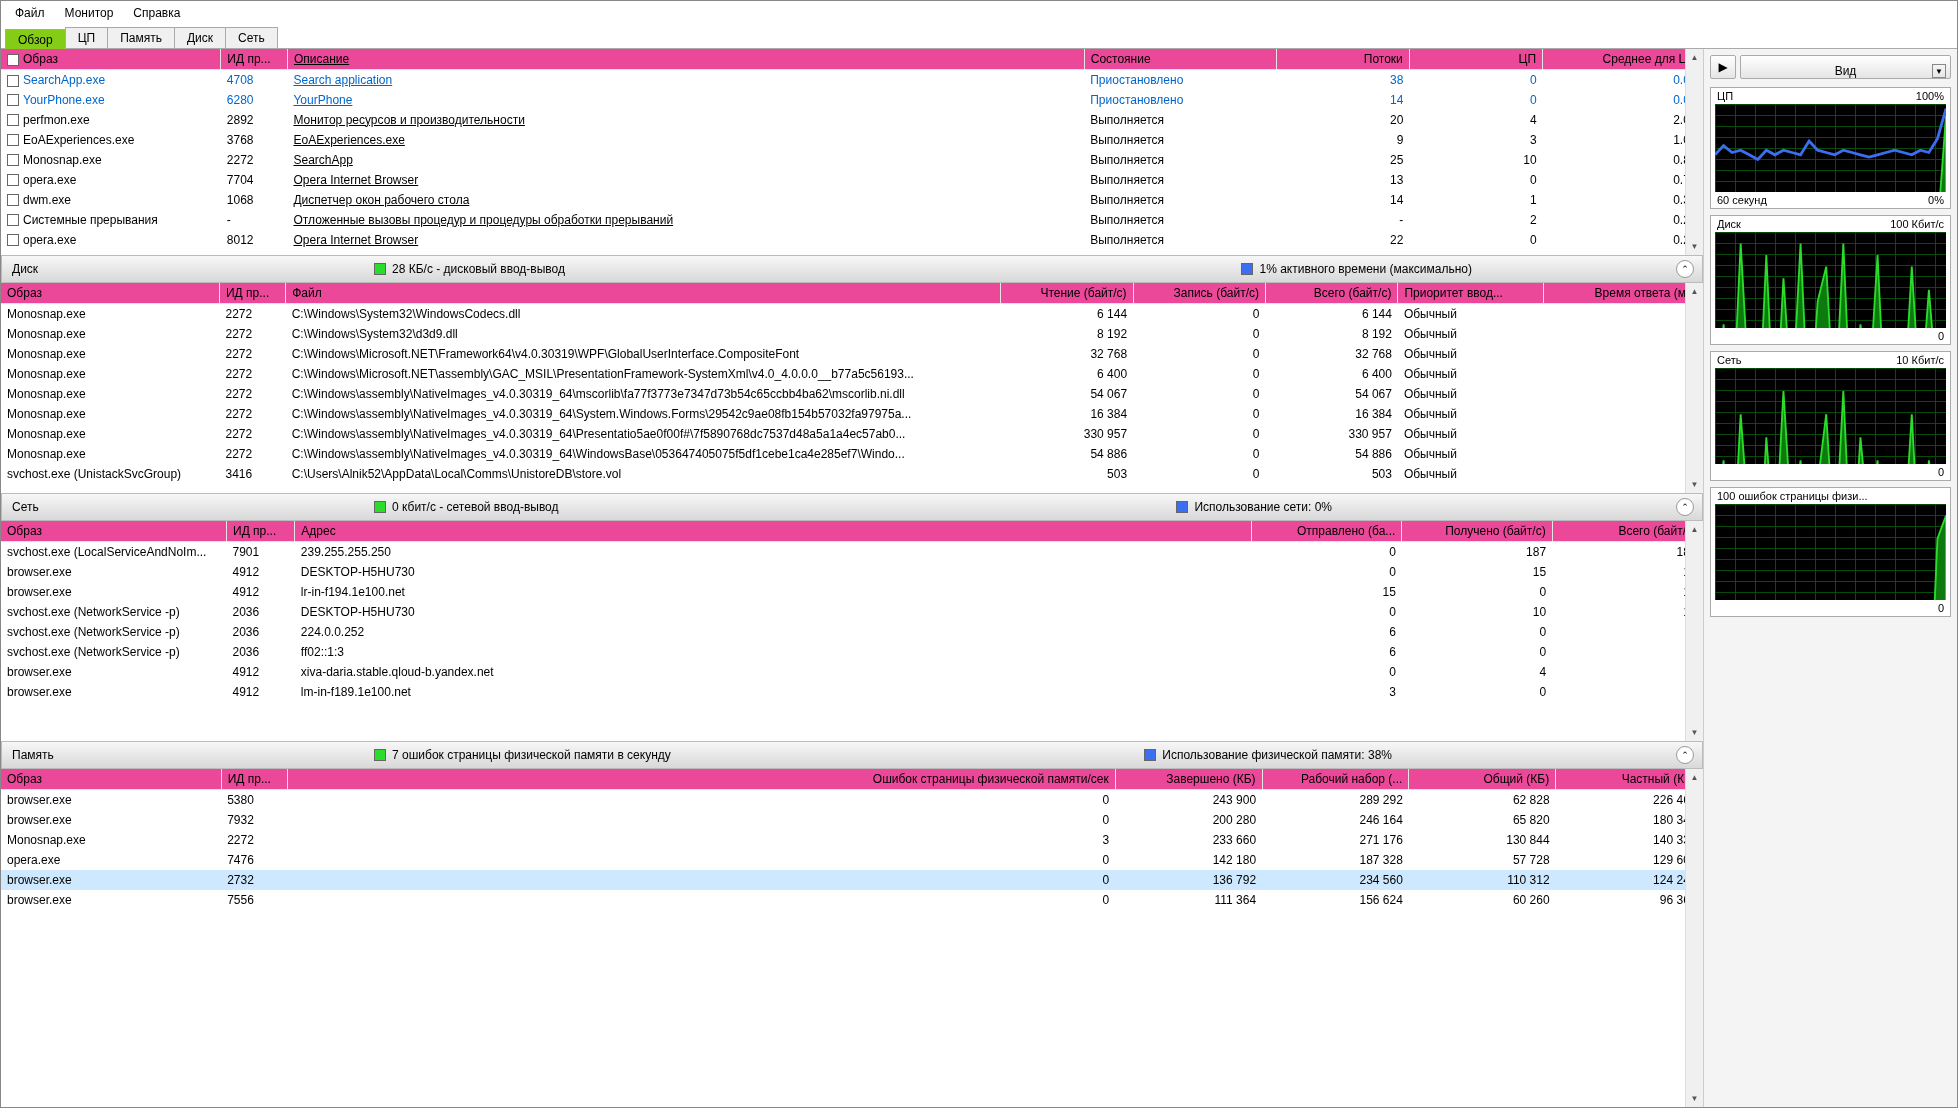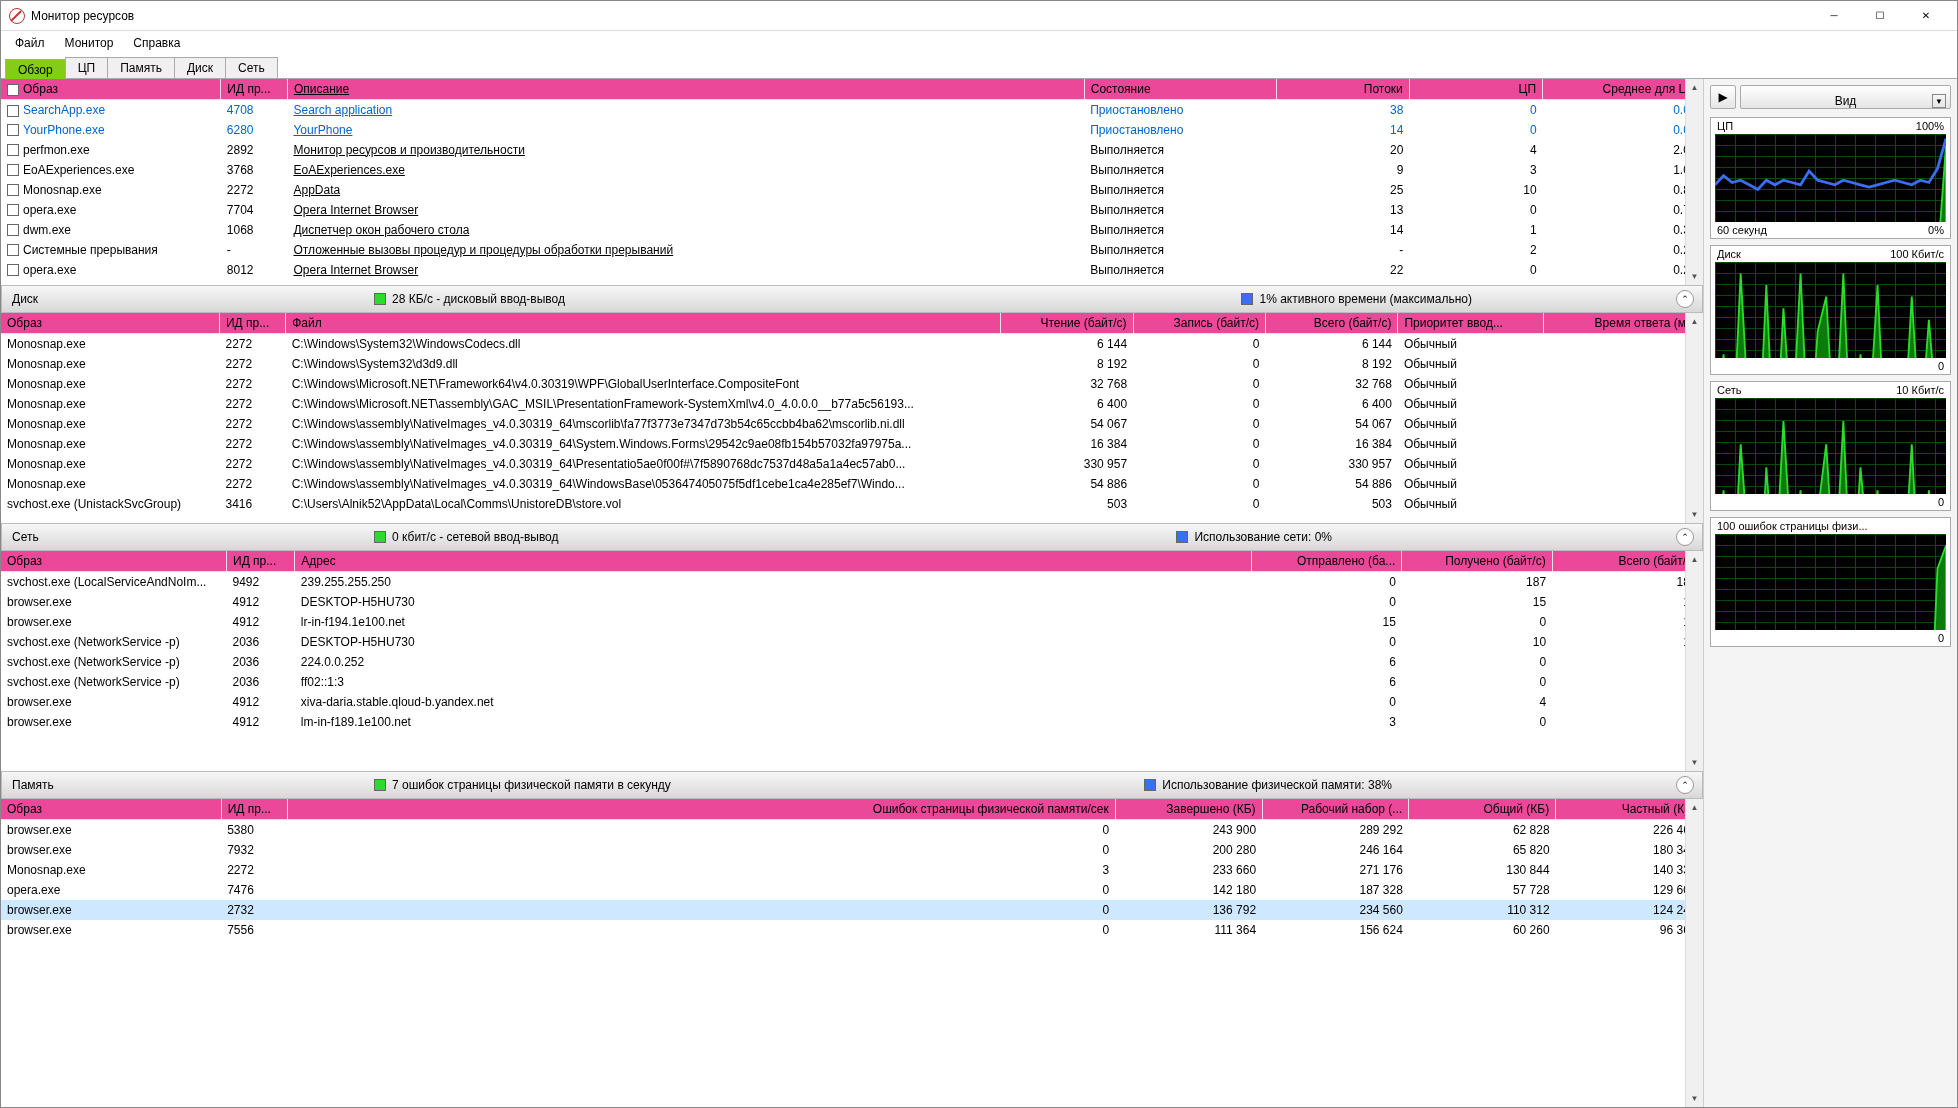--- a/index.html
+++ b/index.html
@@ -71,29 +71,20 @@
 .chart-canvas { height: 88px; background: #000; margin: 0 4px; position: relative; overflow: hidden; }
 .chart-canvas.tall { height: 96px; }
 .gridlines { position: absolute; inset: 0; background-image: linear-gradient(#0a4a0a 1px, transparent 1px), linear-gradient(90deg, #0a4a0a 1px, transparent 1px); background-size: 20px 11px; }
 .spikes { position: absolute; inset: 0; }
 
 </style>
 </head>
 <body>
 
 <div class="window">
-  <div class="titlebar">
-    <span class="appicon"></span>
-    <span class="titlebar-title">Монитор ресурсов</span>
-    <div class="winbtns">
-      <div class="winbtn">─</div>
-      <div class="winbtn">☐</div>
-      <div class="winbtn close">✕</div>
-    </div>
-  </div>
 
   <div class="menubar">
     <span class="menuitem">Файл</span>
     <span class="menuitem">Монитор</span>
     <span class="menuitem">Справка</span>
   </div>
 
   <div class="tabbar">
     <div class="tab active">Обзор</div>
     <div class="tab">ЦП</div>
@@ -151,21 +142,21 @@
               <div class="cell c2">3768</div>
               <div class="cell c3">EoAExperiences.exe</div>
               <div class="cell c4">Выполняется</div>
               <div class="cell c5 num">9</div>
               <div class="cell c6 num">3</div>
               <div class="cell c7 num">1.08</div>
             </div>
             <div class="row">
               <div class="cell c1"><span class="chk"></span>Monosnap.exe</div>
               <div class="cell c2">2272</div>
-              <div class="cell c3">AppData</div>
+              <div class="cell c3">SearchApp</div>
               <div class="cell c4">Выполняется</div>
               <div class="cell c5 num">25</div>
               <div class="cell c6 num">10</div>
               <div class="cell c7 num">0.84</div>
             </div>
             <div class="row">
               <div class="cell c1"><span class="chk"></span>opera.exe</div>
               <div class="cell c2">7704</div>
               <div class="cell c3">Opera Internet Browser</div>
               <div class="cell c4">Выполняется</div>
@@ -347,21 +338,21 @@
             <div class="cell c1">Образ</div>
             <div class="cell c2">ИД пр...</div>
             <div class="cell c3">Адрес</div>
             <div class="cell c4 num">Отправлено (ба...</div>
             <div class="cell c5 num">Получено (байт/с)</div>
             <div class="cell c6 num">Всего (байт/с)</div>
           </div>
 
         <div class="row">
               <div class="cell c1">svchost.exe (LocalServiceAndNoIm...</div>
-              <div class="cell c2">9492</div>
+              <div class="cell c2">7901</div>
               <div class="cell c3">239.255.255.250</div>
               <div class="cell c4 num">0</div>
               <div class="cell c5 num">187</div>
               <div class="cell c6 num">187</div>
             </div>
             <div class="row">
               <div class="cell c1">browser.exe</div>
               <div class="cell c2">4912</div>
               <div class="cell c3">DESKTOP-H5HU730</div>
               <div class="cell c4 num">0</div>

